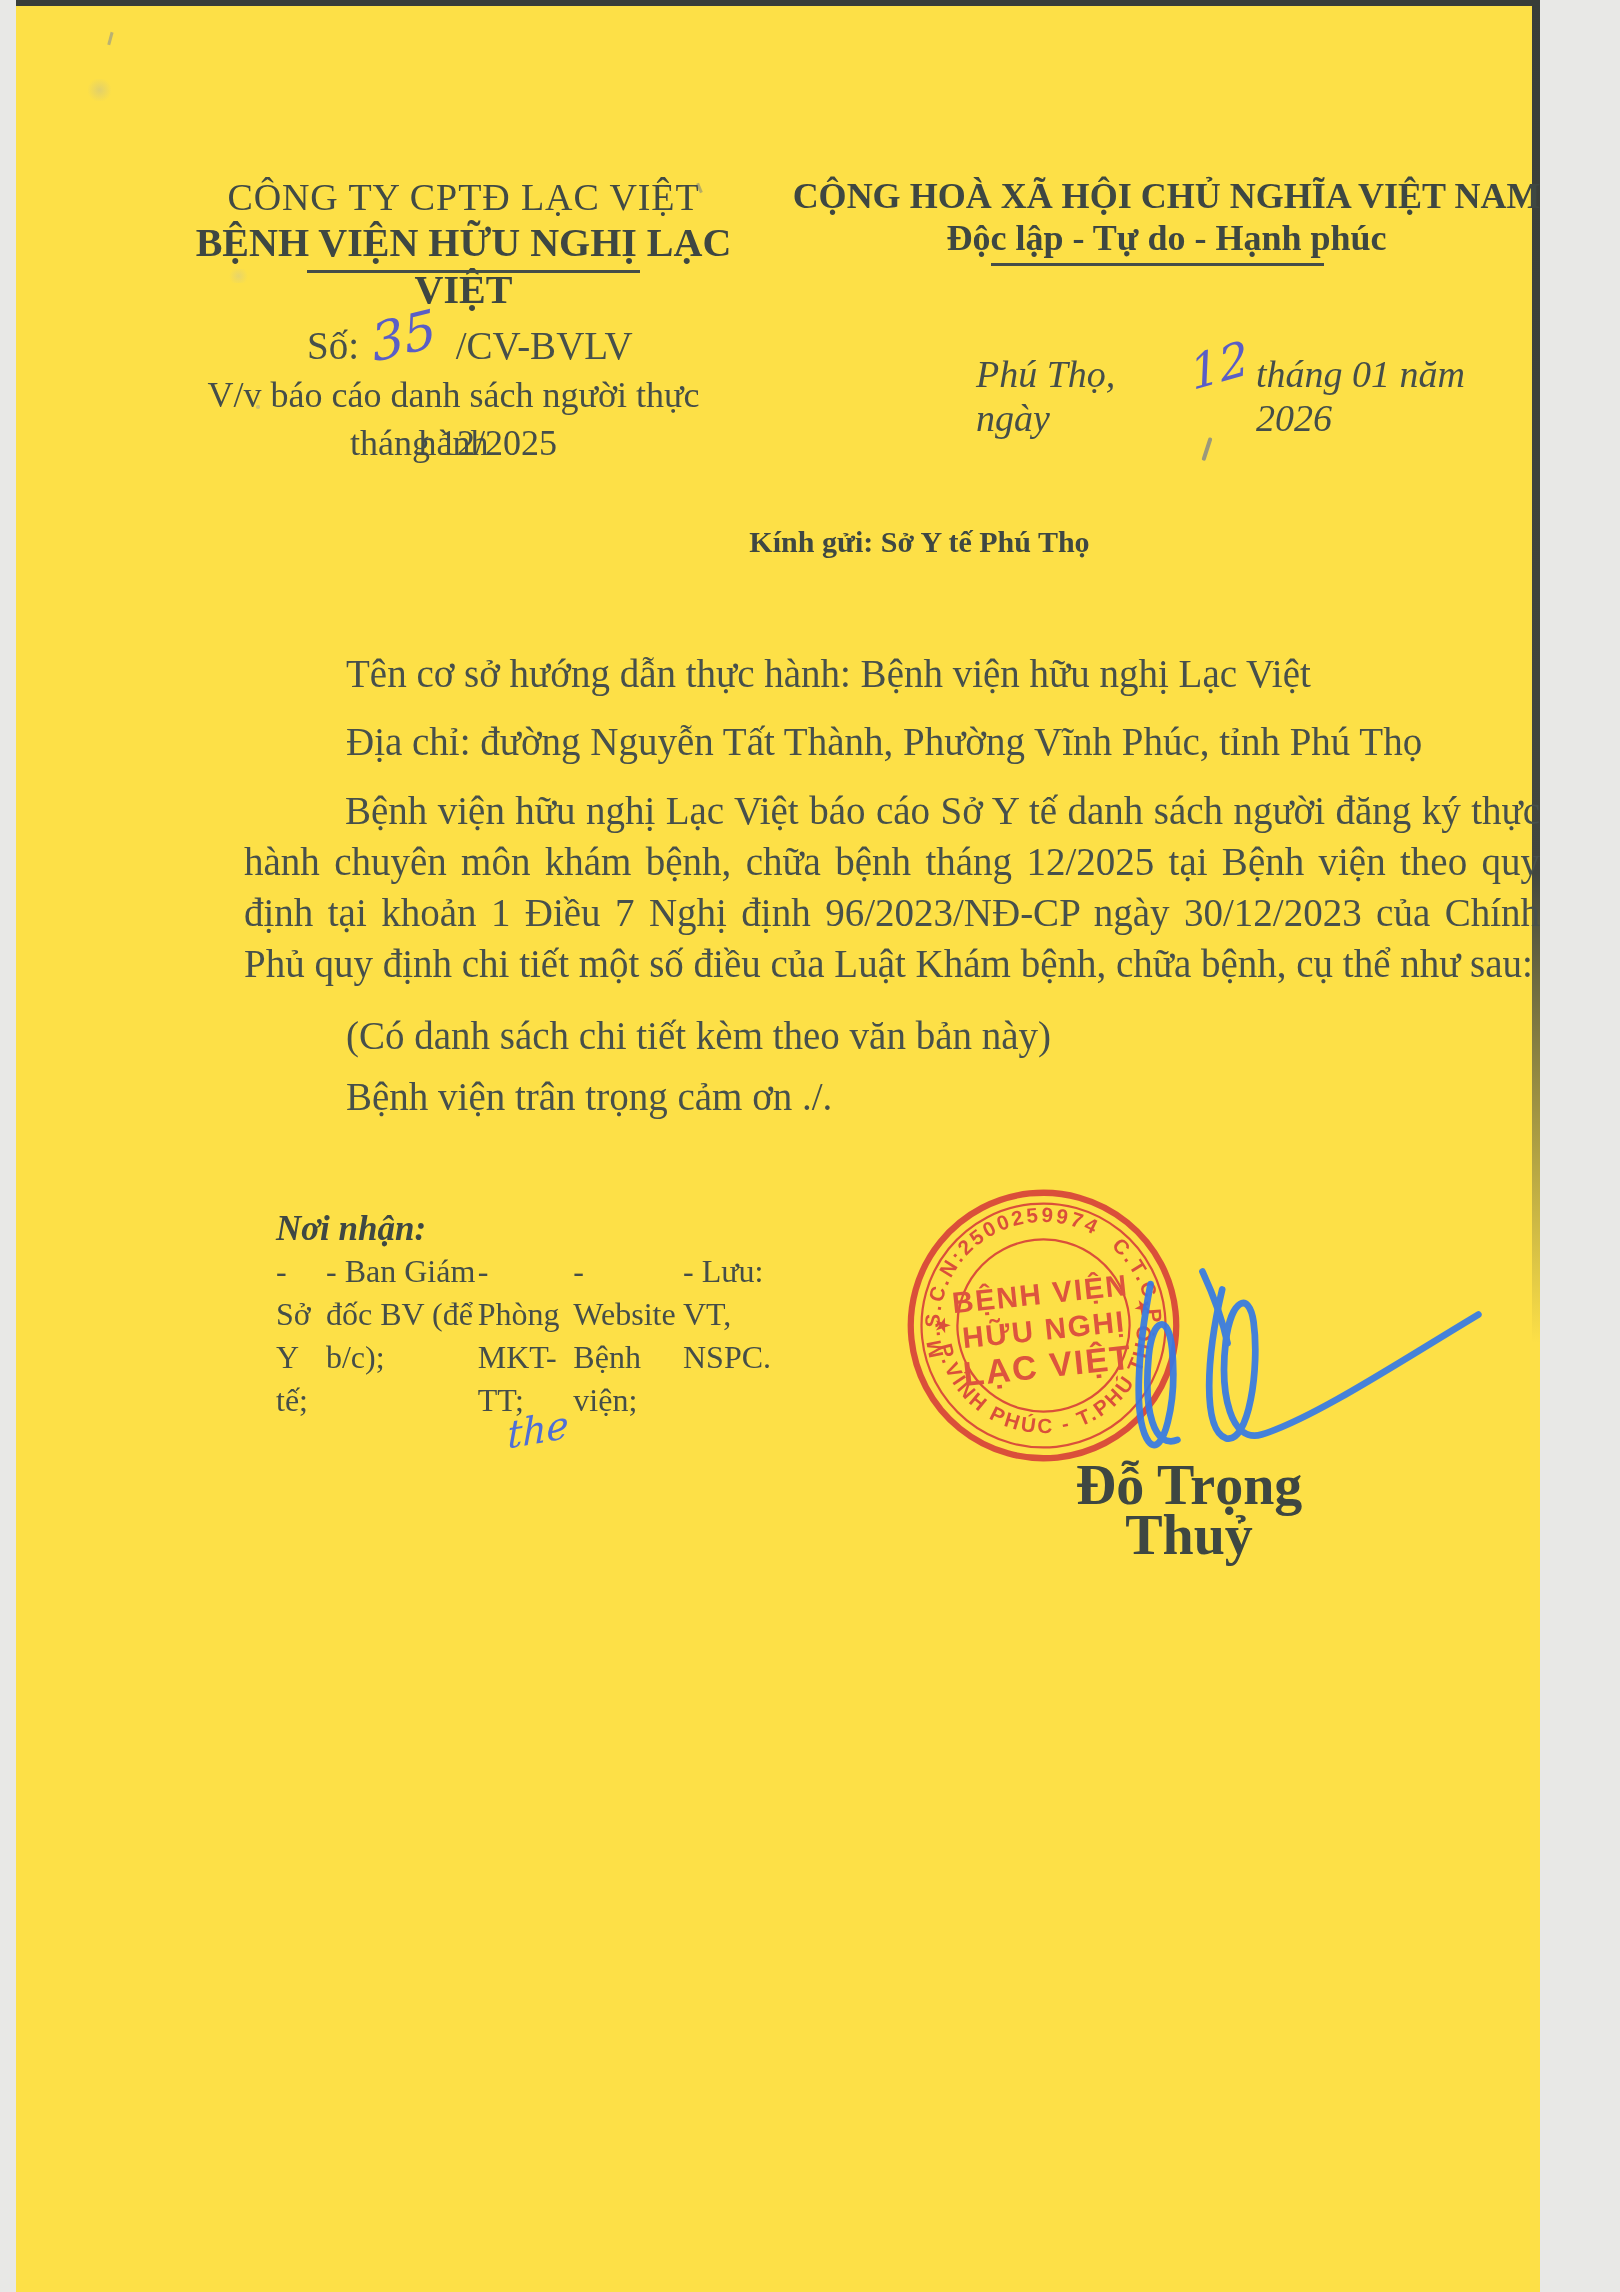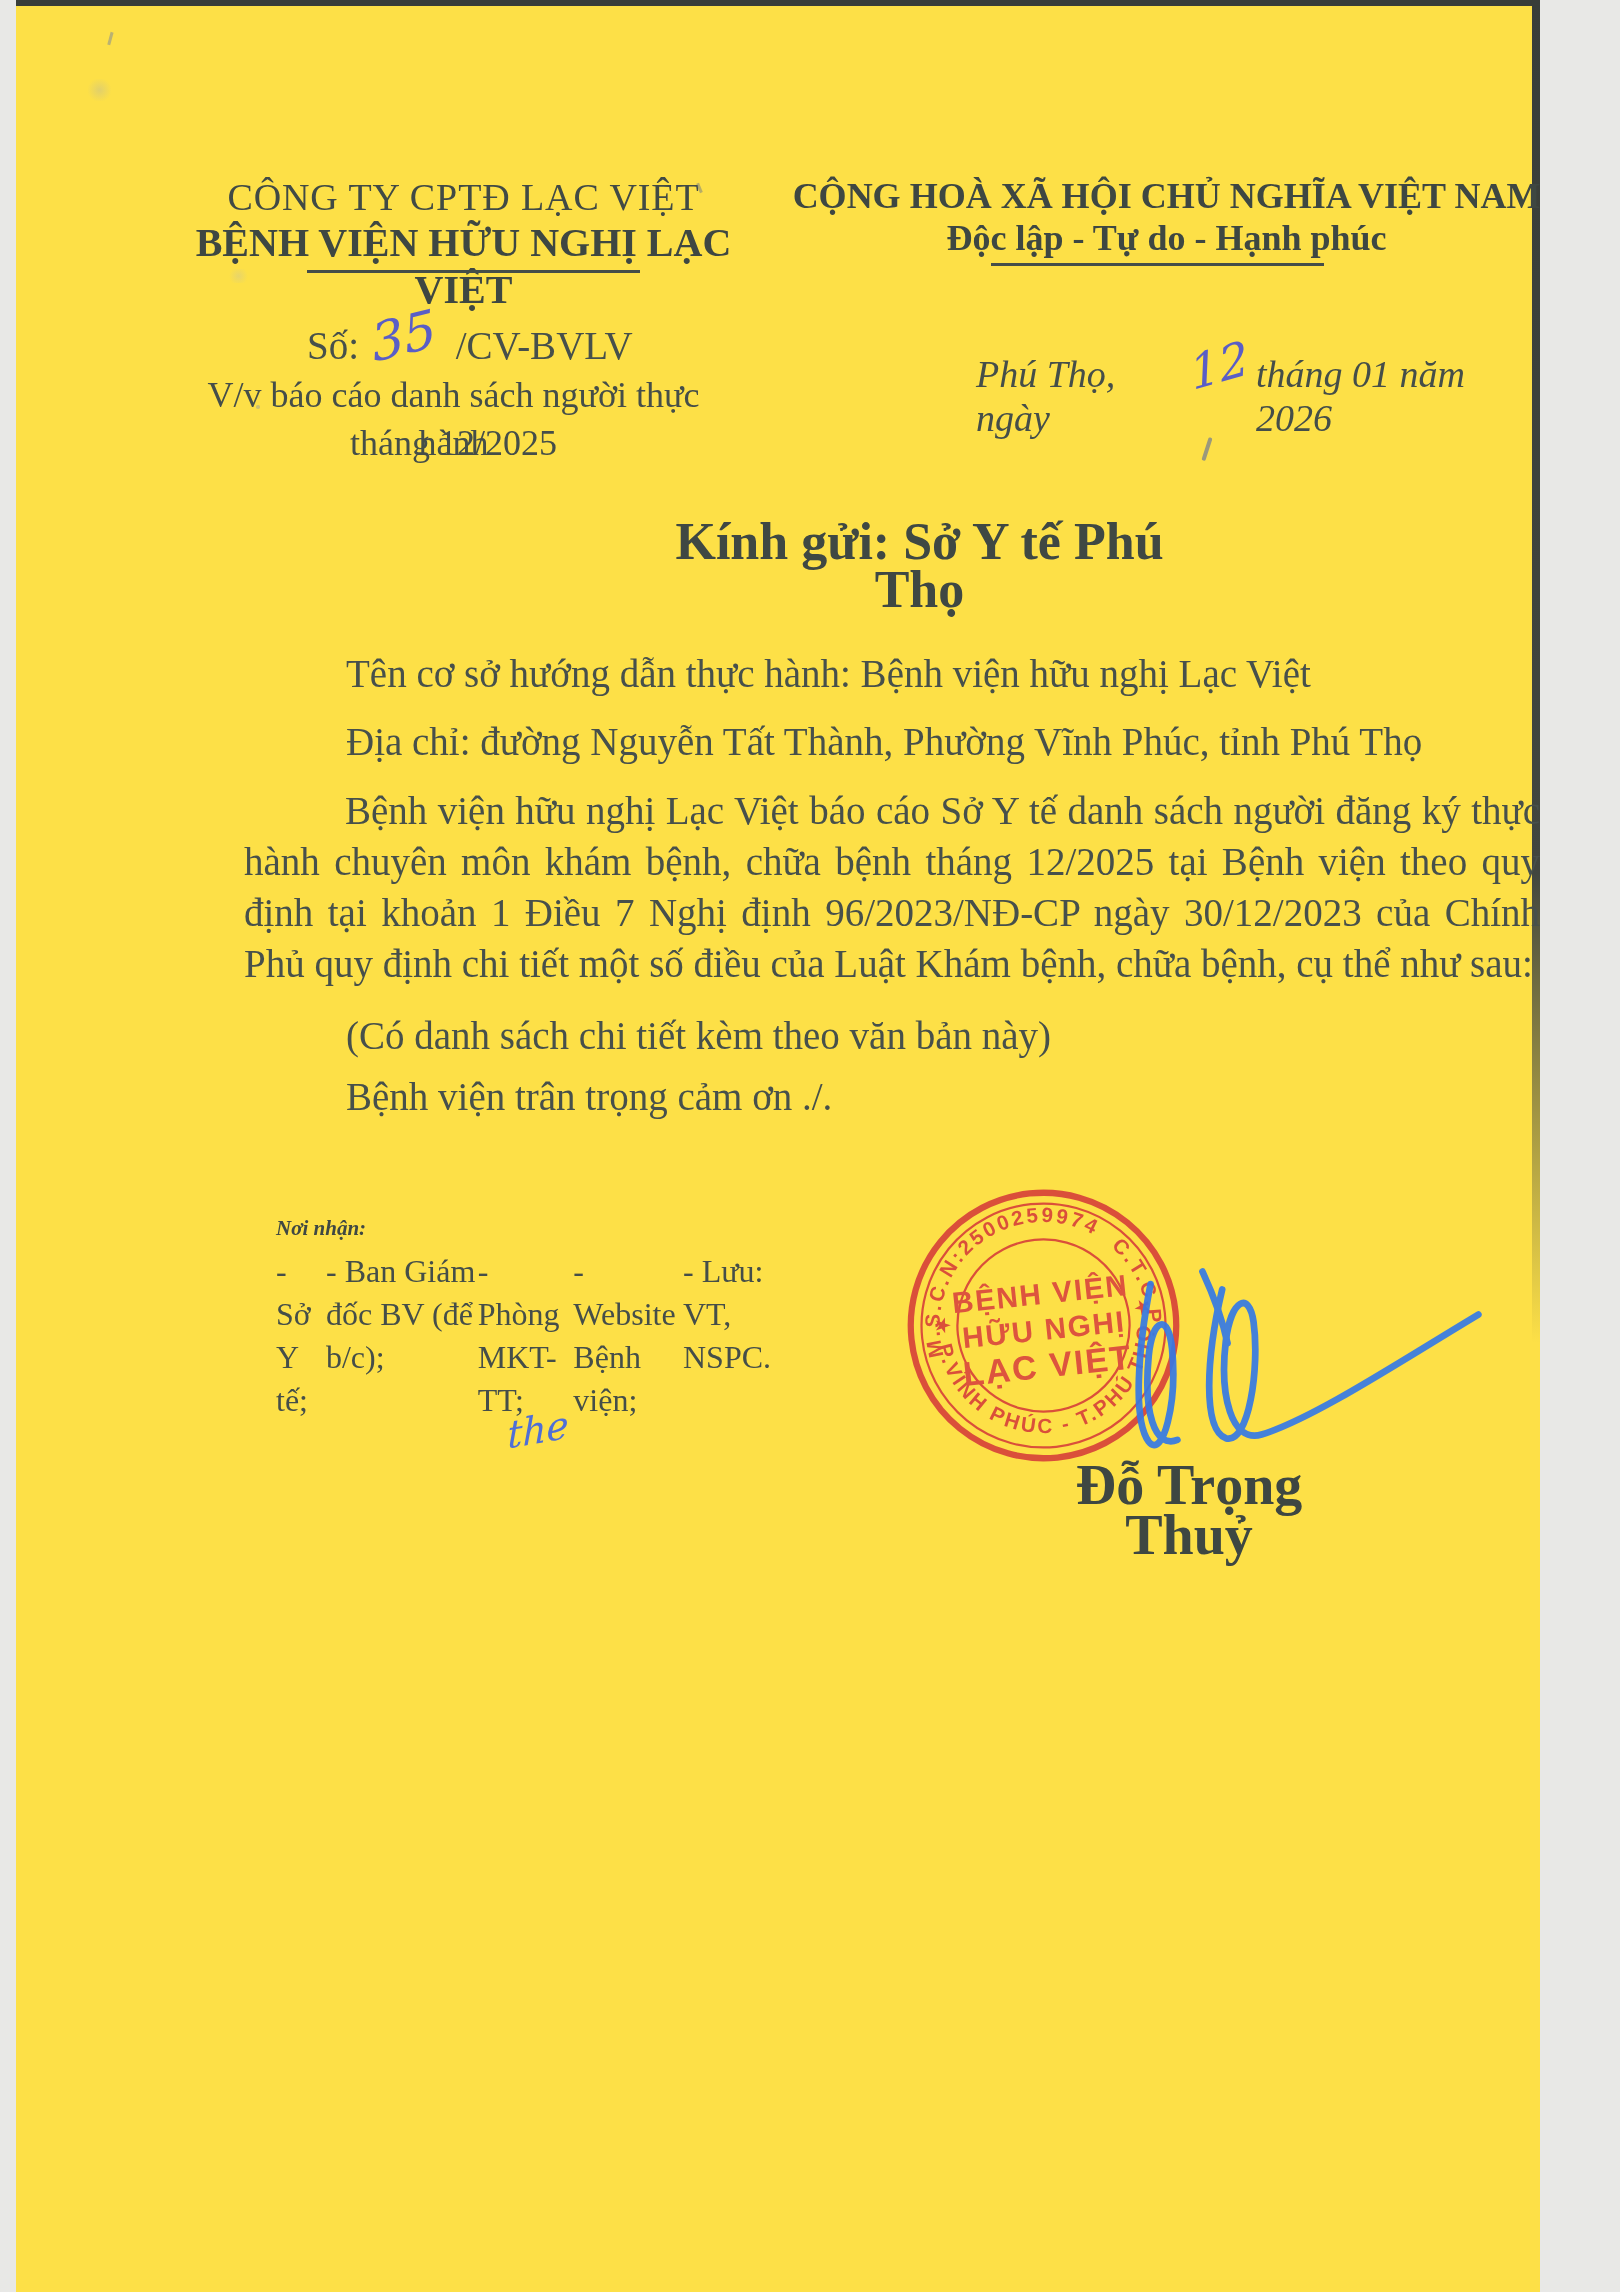--- a/index.html
+++ b/index.html
@@ -22,31 +22,31 @@
   .so-line{left:291px;top:315px;display:flex;align-items:baseline;font-size:39px;line-height:48px;}
   .hand{font-style:italic;color:#5a5ec6;font-family:"DejaVu Serif",serif;}
   .hand-35{display:inline-block;font-size:52px;line-height:52px;margin:0 18px 0 12.5px;transform:rotate(-14deg) translateY(-5.4px) skewX(-6deg);}
   .subject{left:176px;top:371px;width:523px;font-size:36px;line-height:48px;color:#454e49;}
   .subject div{height:48px;}
 
   
   .dateline{left:960px;top:347px;display:flex;align-items:baseline;font-size:38px;font-style:italic;color:#454e49;}
   .hand-12{display:inline-block;font-size:47px;line-height:47px;margin:0 5.4px 0 0;transform:rotate(-16deg) translateY(-5.4px) skewX(-8deg);}
 
-  .salutation{left:635px;top:518px;width:537px;font-size:52px;line-height:48px;font-weight:bold;color:#3f4843;}
+  .salutation{left:635px;top:518px;width:537px;font-size:30px;line-height:48px;font-weight:bold;color:#3f4843;}
 
   
   .b-facility{left:330px;top:650px;width:1200px;font-size:39px;line-height:47px;}
   .b-address{left:330px;top:718px;width:1200px;font-size:39px;line-height:47px;}
   .b-para{left:228px;top:785px;width:1296px;font-size:39px;line-height:51px;text-align:justify;text-indent:101px;}
   .b-note{left:330px;top:1012px;width:1075px;font-size:39px;line-height:47px;}
   .b-close{left:330px;top:1073px;width:1075px;font-size:39px;line-height:47px;}
 
   
-  .rcpt-label{left:260px;top:1209px;font-size:21px;line-height:39px;font-weight:bold;font-style:italic;color:#3f4843;}
+  .rcpt-label{left:260px;top:1209px;font-size:35px;line-height:39px;font-weight:bold;font-style:italic;color:#3f4843;}
   .rcpt-list{left:260px;top:1250px;width:502px;display:flex;flex-direction:row;font-size:32px;line-height:43px;color:#454e49;}
   .hand-the{left:491px;top:1411px;font-size:38px;line-height:38px;color:#4f6fd6;font-style:italic;font-family:"DejaVu Serif",serif;transform:rotate(-10deg) skewX(-10deg);z-index:5;}
 
   
   .gd-title{left:1066px;top:1197px;width:215px;font-size:41px;line-height:47px;font-weight:bold;color:#3e4742;z-index:1;}
   .signer{left:1003px;top:1460px;width:340px;font-size:56px;line-height:50px;font-weight:bold;color:#3e4742;z-index:1;}
   .stamp-wrap{left:884px;top:1182px;width:287px;height:287px;z-index:3;opacity:0.93;}
   .sig-wrap{left:1079px;top:1259px;width:412px;height:224px;z-index:4;}
 
   .stamp-ring-text{font-family:"Liberation Sans","DejaVu Sans",sans-serif;font-size:23px;font-weight:bold;letter-spacing:3px;fill:#d8453a;}

